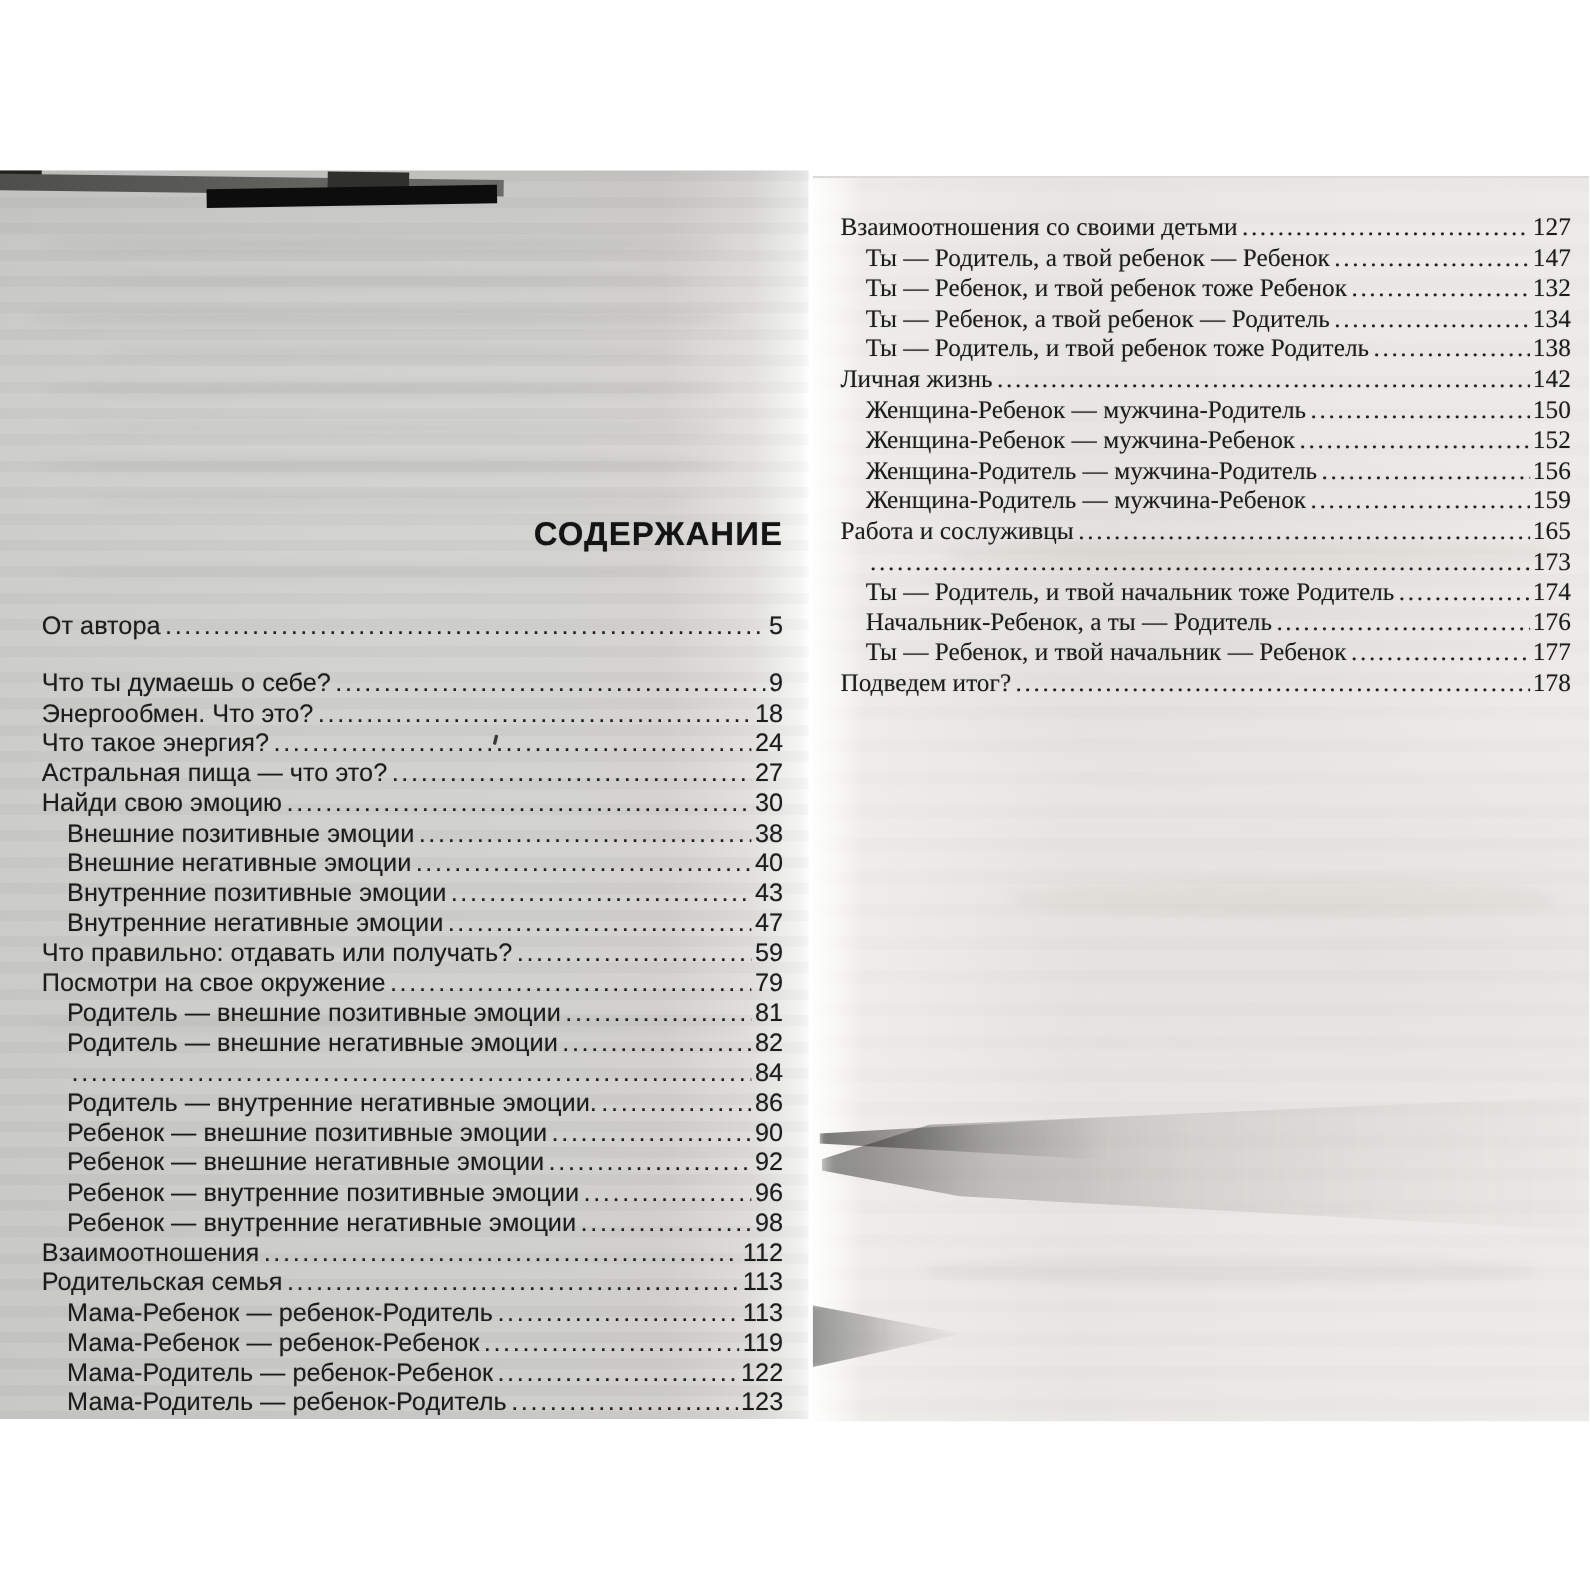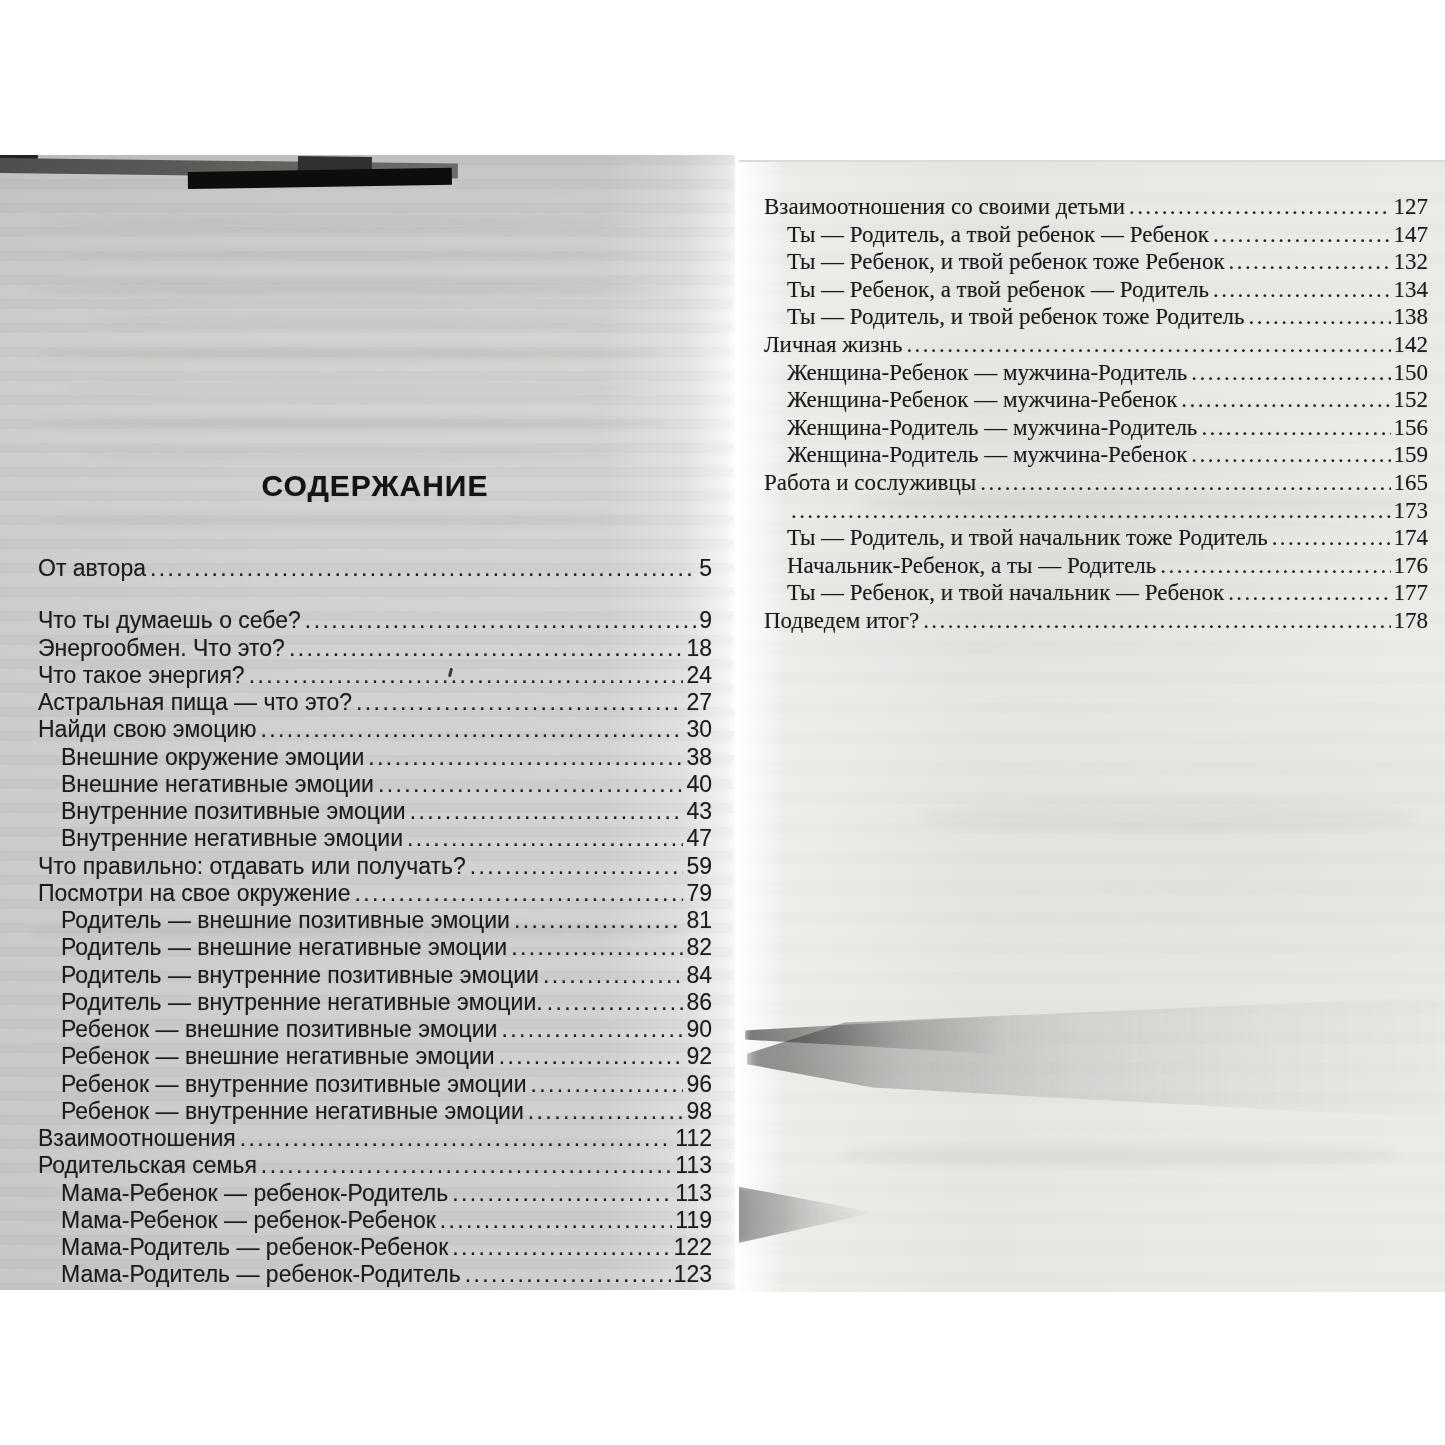--- a/index.html
+++ b/index.html
@@ -43,21 +43,21 @@
     position:absolute;left:188px;top:17px;width:264px;height:17px;background:#0d0d0d;
     transform:rotate(-0.9deg);transform-origin:left bottom;
   }
   .bar-corner{position:absolute;left:0;top:-8px;width:38px;height:12px;background:#222220;transform:rotate(1.5deg);}
   
   .streak{position:absolute;border-radius:50%;filter:blur(5px);}
   
   .toc-heading{
     position:absolute;left:38px;width:674px;top:314px;margin:0;
     font-size:30px;line-height:34px;font-weight:bold;letter-spacing:1px;
-    text-align:center;color:#141414;
+    text-align:right;color:#141414;
     text-shadow:0 0 1px rgba(20,20,20,0.4);
   }
   .speck{position:absolute;left:449px;top:513px;width:3px;height:9px;background:#3a3a38;transform:rotate(14deg);border-radius:1px;}
   
   .toc{position:absolute;font-size:23px;color:#1c1c1c;text-shadow:0 0 1px rgba(25,25,25,0.35);}
   .toc-left{left:38px;top:400px;width:674px;line-height:27.25px;}
   .toc-right{left:25px;top:31px;width:664px;line-height:27.6px;font-family:Liberation Serif, serif;}
   .row{display:flex;align-items:baseline;white-space:nowrap;}
   .row.ind{padding-left:23px;}
   .row.gap{margin-bottom:25px;}
@@ -145,21 +145,21 @@
             <span class="t">Астральная пища — что это?</span>
             <span class="dots">............................................................................................................................................................................................................................</span>
             <span class="pg">27</span>
           </div>
           <div class="row">
             <span class="t">Найди свою эмоцию</span>
             <span class="dots">............................................................................................................................................................................................................................</span>
             <span class="pg">30</span>
           </div>
           <div class="row ind">
-            <span class="t">Внешние окружение эмоции</span>
+            <span class="t">Внешние позитивные эмоции</span>
             <span class="dots">............................................................................................................................................................................................................................</span>
             <span class="pg">38</span>
           </div>
           <div class="row ind">
             <span class="t">Внешние негативные эмоции</span>
             <span class="dots">............................................................................................................................................................................................................................</span>
             <span class="pg">40</span>
           </div>
           <div class="row ind">
             <span class="t">Внутренние позитивные эмоции</span>
@@ -185,21 +185,20 @@
             <span class="t">Родитель — внешние позитивные эмоции</span>
             <span class="dots">............................................................................................................................................................................................................................</span>
             <span class="pg">81</span>
           </div>
           <div class="row ind">
             <span class="t">Родитель — внешние негативные эмоции</span>
             <span class="dots">............................................................................................................................................................................................................................</span>
             <span class="pg">82</span>
           </div>
           <div class="row ind">
-            <span class="t">Родитель — внутренние позитивные эмоции</span>
             <span class="dots">............................................................................................................................................................................................................................</span>
             <span class="pg">84</span>
           </div>
           <div class="row ind">
             <span class="t">Родитель — внутренние негативные эмоции.</span>
             <span class="dots">............................................................................................................................................................................................................................</span>
             <span class="pg">86</span>
           </div>
           <div class="row ind">
             <span class="t">Ребенок — внешние позитивные эмоции</span>

